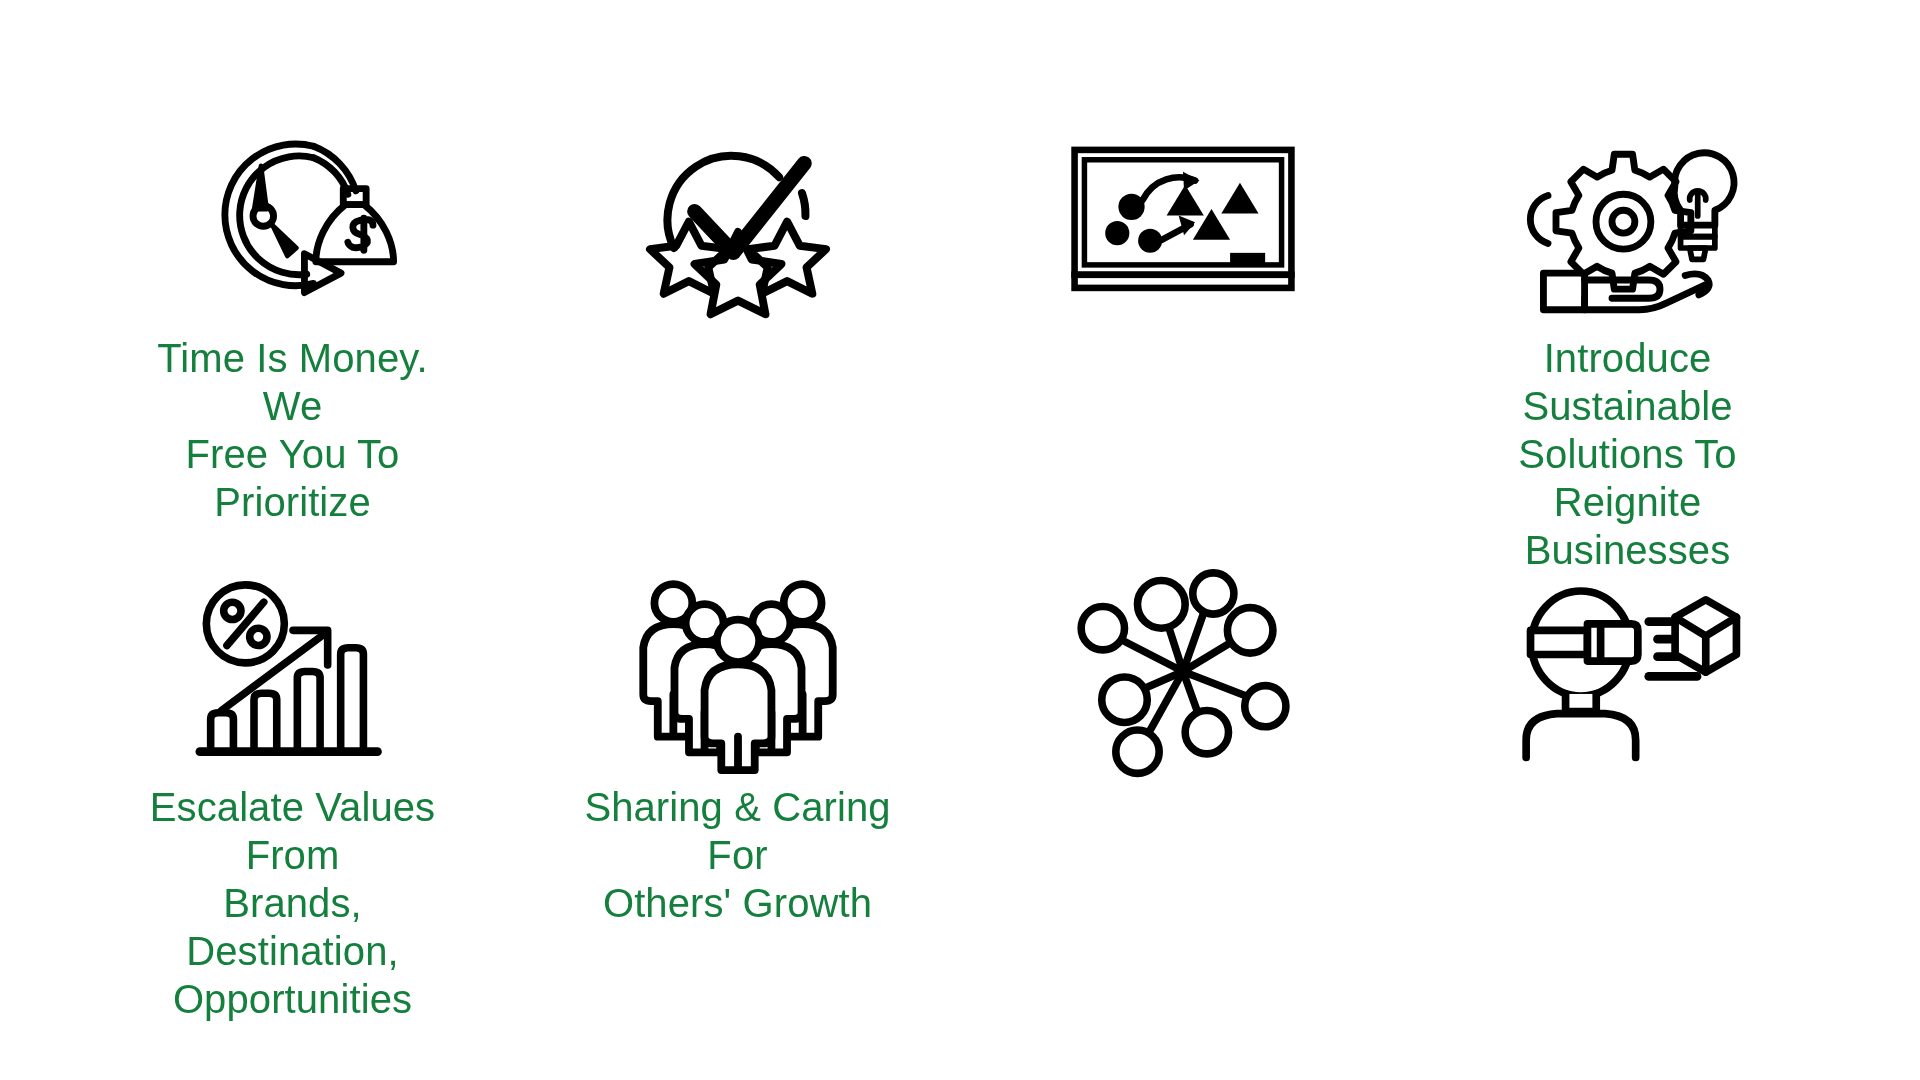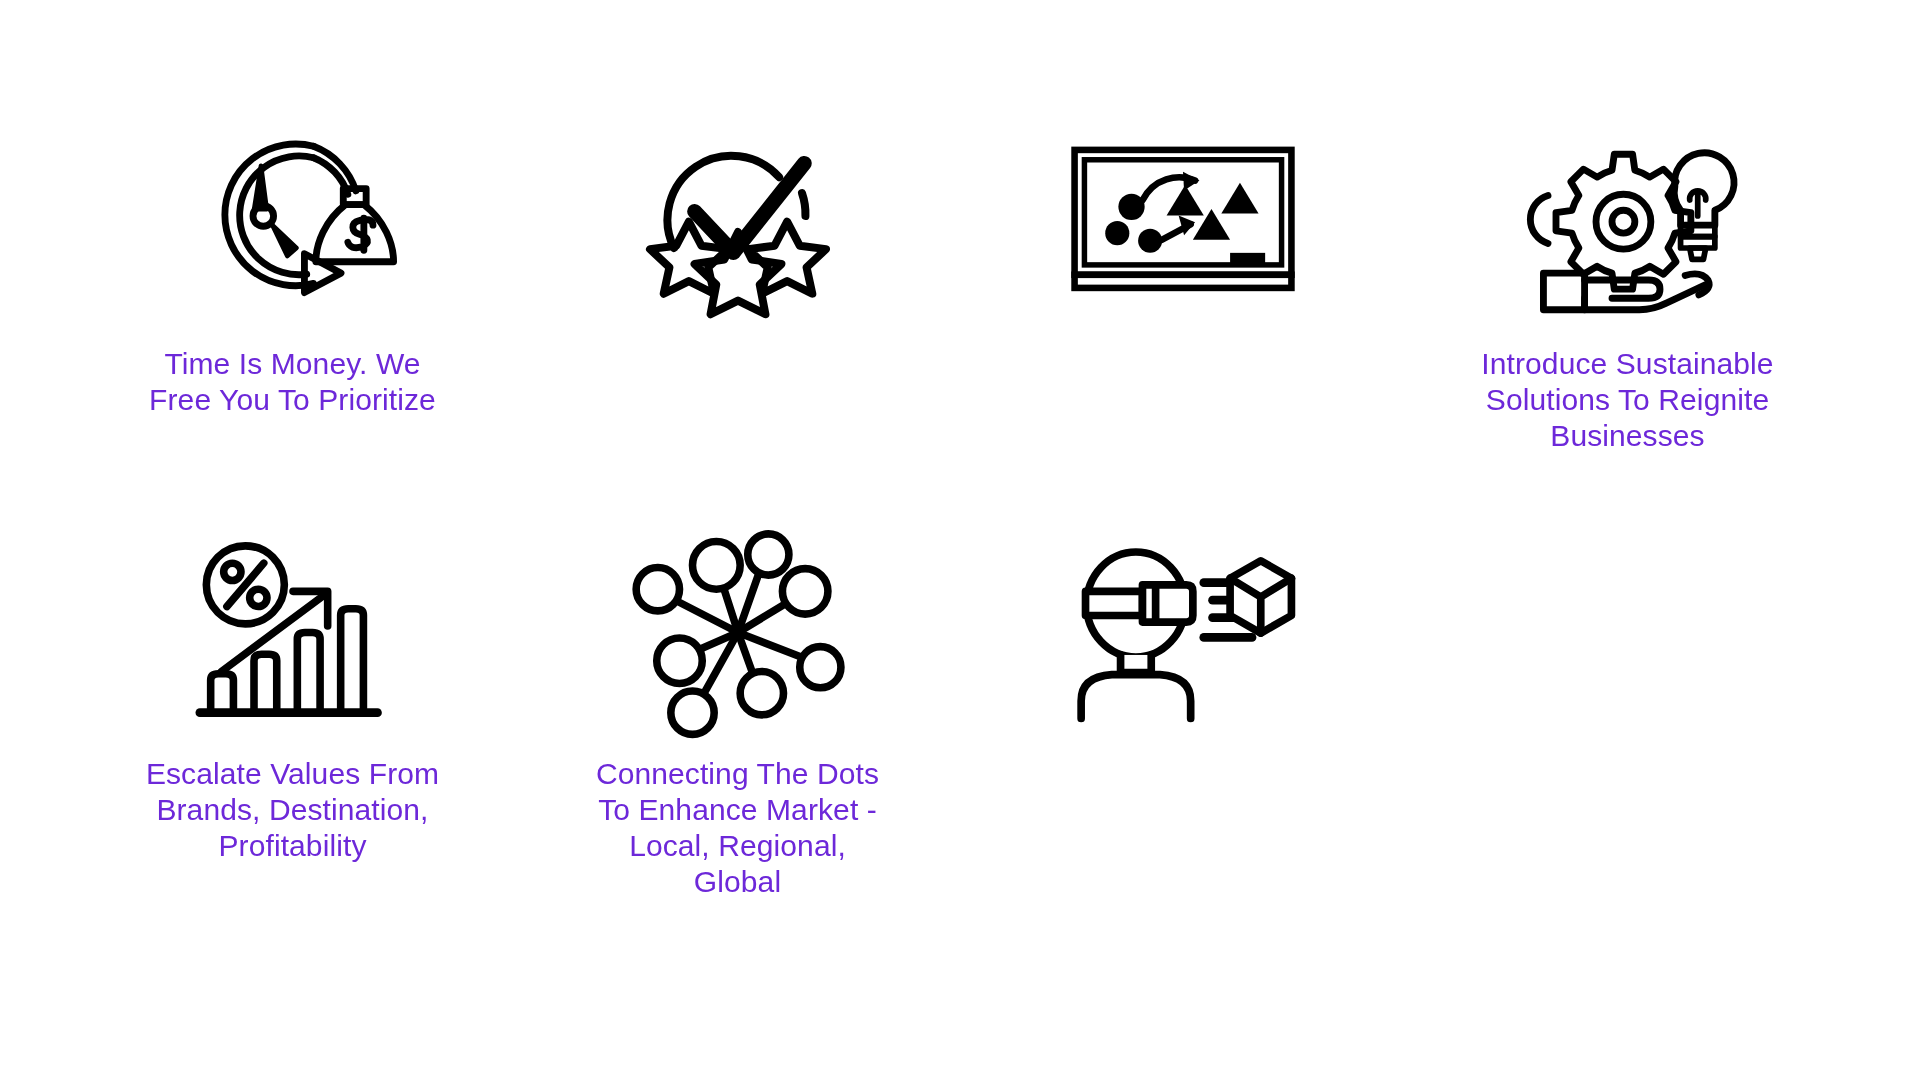--- a/index.html
+++ b/index.html
@@ -44,24 +44,24 @@
   }
 
   .icon-wrap svg {
     display: block;
     width: 100%;
     height: 100%;
     overflow: visible;
   }
 
   .feature-label {
-    margin-top: 26px;
+    margin-top: 14px;
     text-align: center;
-    color: #6d28d9;
-    font-size: 30px;
+    color: #15803d;
+    font-size: 40px;
     line-height: 1.2;
     font-weight: 400;
     letter-spacing: 0.1px;
     max-width: 330px;
     white-space: pre-line;
   }
 
   
   .row-2 .icon-wrap { height: 195px; }
 </style>
@@ -193,23 +193,56 @@
         <path d="M24 162 L24 134 Q24 128 31 128 L38 128 Q45 128 45 134 L45 162" stroke-width="7"></path>
         <path d="M64 162 L64 116 Q64 110 71 110 L78 110 Q85 110 85 116 L85 162" stroke-width="7"></path>
         <path d="M104 162 L104 96 Q104 90 111 90 L118 90 Q125 90 125 96 L125 162" stroke-width="7"></path>
         <path d="M144 162 L144 74 Q144 68 151 68 L158 68 Q165 68 165 74 L165 162" stroke-width="7"></path>
 
         <path d="M14 164 L178 164" stroke-width="8"></path>
       </svg>
     </div>
     <div class="feature-label">Escalate Values From
 Brands, Destination,
-Profitability</div>
-  </div>
-
+Opportunities</div>
+  </div>
+
+  <div class="feature-card row-2">
+    <div class="icon-wrap">
+      <svg viewBox="0 0 200 175" fill="none" stroke="#000" stroke-width="7" stroke-linecap="round" stroke-linejoin="round">
+
+        <circle cx="42" cy="26" r="17" fill="#fff" stroke-width="7"></circle>
+        <path d="M42 45 Q18 45 15 66 L15 108 Q15 114 22 114 L28 114 L28 146
+                 L42 146 L42 108 M42 45 Q66 45 69 66 L69 108 Q69 114 62 114
+                 L56 114 L56 146 L42 146" fill="#fff" stroke-width="7"></path>
+
+        <circle cx="158" cy="26" r="17" fill="#fff" stroke-width="7"></circle>
+        <path d="M158 45 Q134 45 131 66 L131 108 Q131 114 138 114 L144 114 L144 146
+                 L158 146 L158 108 M158 45 Q182 45 185 66 L185 108 Q185 114 178 114
+                 L172 114 L172 146 L158 146" fill="#fff" stroke-width="7"></path>
+
+        <circle cx="70" cy="44" r="17" fill="#fff" stroke-width="7"></circle>
+        <path d="M70 63 Q46 63 43 84 L43 124 Q43 130 50 130 L56 130 L56 160
+                 L70 160 L70 124 M70 63 Q94 63 97 84 L97 124 Q97 130 90 130
+                 L84 130 L84 160 L70 160" fill="#fff" stroke-width="7"></path>
+
+        <circle cx="130" cy="44" r="17" fill="#fff" stroke-width="7"></circle>
+        <path d="M130 63 Q106 63 103 84 L103 124 Q103 130 110 130 L116 130 L116 160
+                 L130 160 L130 124 M130 63 Q154 63 157 84 L157 124 Q157 130 150 130
+                 L144 130 L144 160 L130 160" fill="#fff" stroke-width="7"></path>
+
+        <circle cx="100" cy="60" r="19" fill="#fff" stroke-width="7"></circle>
+        <path d="M100 81 Q73 81 70 104 L70 146 Q70 152 78 152 L85 152 L85 176
+                 L100 176 L100 146 M100 81 Q127 81 130 104 L130 146 Q130 152 122 152
+                 L115 152 L115 176 L100 176" fill="#fff" stroke-width="7"></path>
+      </svg>
+    </div>
+    <div class="feature-label">Sharing &amp; Caring For
+Others' Growth</div>
+  </div>
 
   <div class="feature-card row-2">
     <div class="icon-wrap">
       <svg viewBox="0 0 200 180" fill="none" stroke="#000" stroke-width="7" stroke-linecap="round" stroke-linejoin="round">
 
         <path d="M100 90 L30 54"></path>
         <path d="M100 90 L82 34"></path>
         <path d="M100 90 L124 22"></path>
         <path d="M100 90 L156 56"></path>
         <path d="M100 90 L172 118"></path>
@@ -220,24 +253,20 @@
         <circle cx="26" cy="50" r="20" fill="#fff" stroke-width="7"></circle>
         <circle cx="80" cy="28" r="22" fill="#fff" stroke-width="7"></circle>
         <circle cx="128" cy="18" r="19" fill="#fff" stroke-width="7"></circle>
         <circle cx="162" cy="52" r="21" fill="#fff" stroke-width="7"></circle>
         <circle cx="176" cy="122" r="19" fill="#fff" stroke-width="7"></circle>
         <circle cx="122" cy="146" r="20" fill="#fff" stroke-width="7"></circle>
         <circle cx="58" cy="164" r="20" fill="#fff" stroke-width="7"></circle>
         <circle cx="46" cy="116" r="21" fill="#fff" stroke-width="7"></circle>
       </svg>
     </div>
-    <div class="feature-label">Connecting The Dots
-To Enhance Market -
-Local, Regional,
-Global</div>
   </div>
 
   <div class="feature-card row-2">
     <div class="icon-wrap">
       <svg viewBox="0 0 210 175" fill="none" stroke="#000" stroke-width="7" stroke-linecap="round" stroke-linejoin="round">
 
         <ellipse cx="62" cy="62" rx="45" ry="48" fill="#fff" stroke-width="7"></ellipse>
 
         <path d="M48 108 L48 124 L76 124 L76 108" fill="#fff" stroke-width="7"></path>
 

